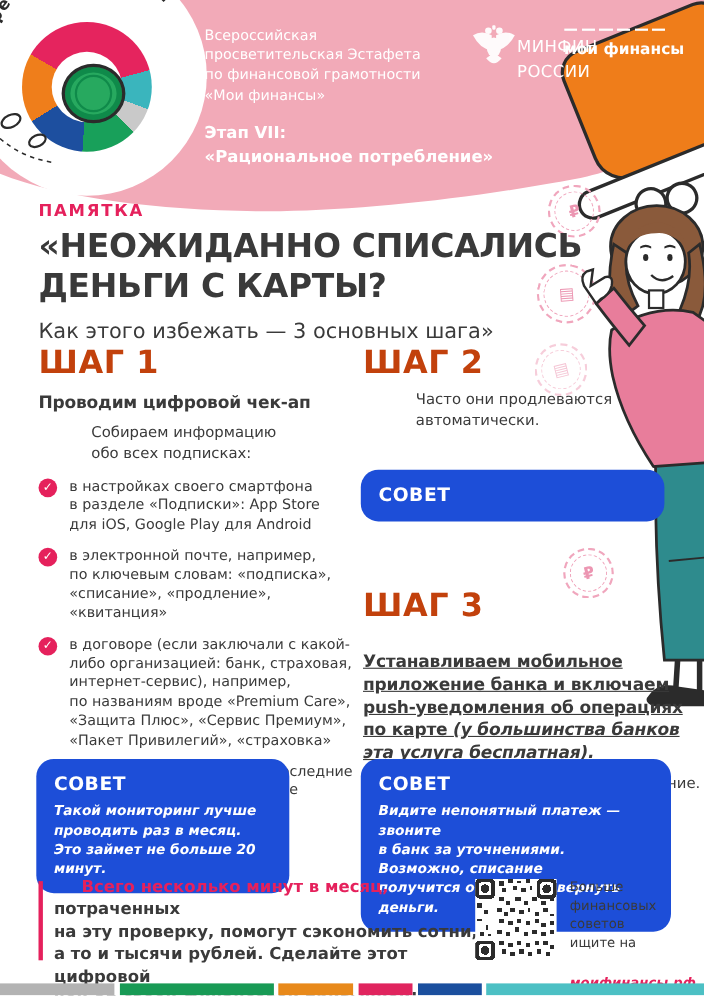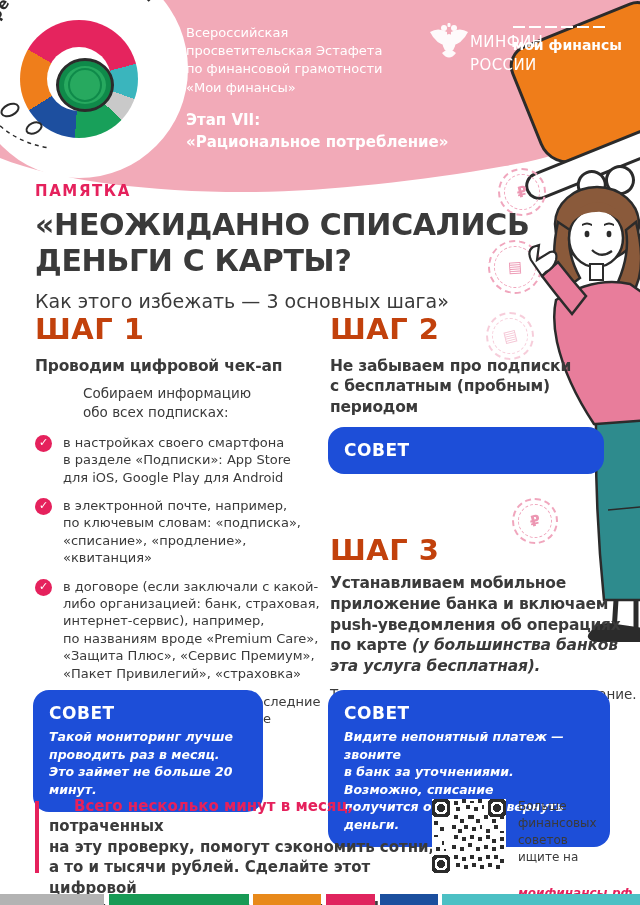--- a/index.html
+++ b/index.html
@@ -63,21 +63,21 @@
 
   .tip{position:absolute;box-sizing:border-box;background:#1d4ed8;border-radius:16px;color:#fff;padding:13px 16px 14px;}
   .tip-title{font-size:17px;font-weight:700;letter-spacing:.5px;}
   .tip-text{margin-top:5px;font-size:12.5px;font-weight:700;font-style:italic;line-height:1.4;}
   .tip1{left:33px;top:690px;width:230px;}
   .tip2{left:328px;top:427px;width:276px;}
   .tip3{left:328px;top:690px;width:282px;}
 
   .step2{position:absolute;left:330px;top:312px;width:310px;}
   .step3{position:absolute;left:330px;top:533px;width:308px;}
-  .step3-head{margin-top:6px;font-size:15.5px;font-weight:700;line-height:1.34;letter-spacing:-.2px;}
+  .step3-head{margin-top:24px;font-size:15.5px;font-weight:700;line-height:1.34;letter-spacing:-.2px;text-decoration:underline;}
   .step3-note{font-style:italic;}
   .step3-outro{margin-top:9px;font-size:13.5px;}
 
   
   .woman{position:absolute;left:500px;top:180px;}
 
   
   .footer{position:absolute;left:35px;top:796px;width:400px;}
   .footer-bar{position:absolute;left:0;top:5px;width:4px;height:72px;background:#e5215c;}
   .footer-text{margin-left:14px;font-size:15px;font-weight:700;line-height:1.36;width:392px;}
@@ -232,22 +232,20 @@
   </div>
   <div class="tip tip1">
     <div class="tip-title">СОВЕТ</div>
     <div class="tip-text pre">Такой мониторинг лучше
 проводить раз в месяц.
 Это займет не больше 20 минут.</div>
   </div>
 
   <div class="step2">
     <div class="step-label">ШАГ 2</div>
-    <div class="step-heading pre">Не забываем про подписки
-с бесплатным (пробным) периодом</div>
     <div class="step-intro">Часто они продлеваются автоматически.</div>
   </div>
   <div class="tip tip2">
     <div class="tip-title">СОВЕТ</div>
   </div>
 
   <div class="step3">
     <div class="step-label">ШАГ 3</div>
     <div class="step3-head pre"><span>Устанавливаем мобильное
 приложение банка и включаем

